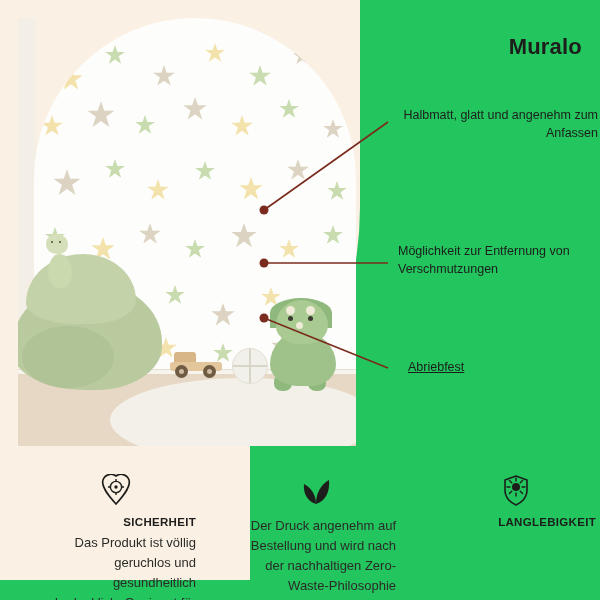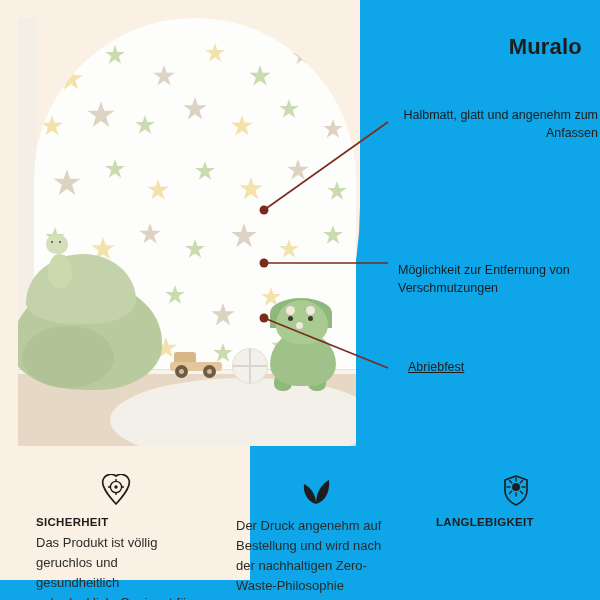--- a/index.html
+++ b/index.html
@@ -5,21 +5,21 @@
   * { box-sizing: border-box; margin: 0; padding: 0; }
   html, body {
     width: 600px; height: 600px;
     font-family: "Liberation Sans", sans-serif;
     background: #ffffff;
     overflow: hidden;
   }
   #root {
     position: relative;
     width: 600px; height: 600px;
-    background: #0ea5e9;
+    background: #22c55e;
     overflow: hidden;
   }
 
   
   .bg-blob {
     position: absolute;
     left: -70px; top: -120px;
     width: 430px; height: 600px;
     background: #fbf0e4;
     border-radius: 0 0 260px 260px / 0 0 330px 330px;
@@ -171,34 +171,34 @@
   
   .callout-text {
     position: absolute;
     z-index: 5;
     font-size: 12.5px;
     line-height: 1.45;
     color: #1d1d1b;
     width: 200px;
   }
   #callout-0 { left: 398px; top: 106px; text-align: right; }
-  #callout-1 { left: 398px; top: 261px; }
+  #callout-1 { left: 398px; top: 242px; }
   #callout-2 { left: 408px; top: 358px; text-decoration: underline; }
 
   .lines { position:absolute; left:0; top:0; width:600px; height:600px; z-index:4; pointer-events:none; }
 
   
   .features {
     position: absolute;
     left: 0; top: 470px;
     width: 600px; height: 130px;
     z-index: 5;
     display: flex;
   }
-  .feature { flex: 1 1 0; text-align: left; padding: 0 4px; margin-left: 32px; }
+  .feature { flex: 1 1 0; text-align: right; padding: 0 4px; margin-left: 32px; }
   .feature .ficon { height: 40px; display:flex; align-items:center; justify-content:center; margin-bottom: 6px; }
   .feature .ftitle {
     font-size: 11.5px; font-weight: 700; color:#1d1d1b; letter-spacing:.3px; margin-bottom: 5px;
   }
   .feature .fdesc { font-size: 13px; line-height: 1.55; color:#2b2b28; }
 </style>
 </head>
 <body>
 
 <div id="root">

